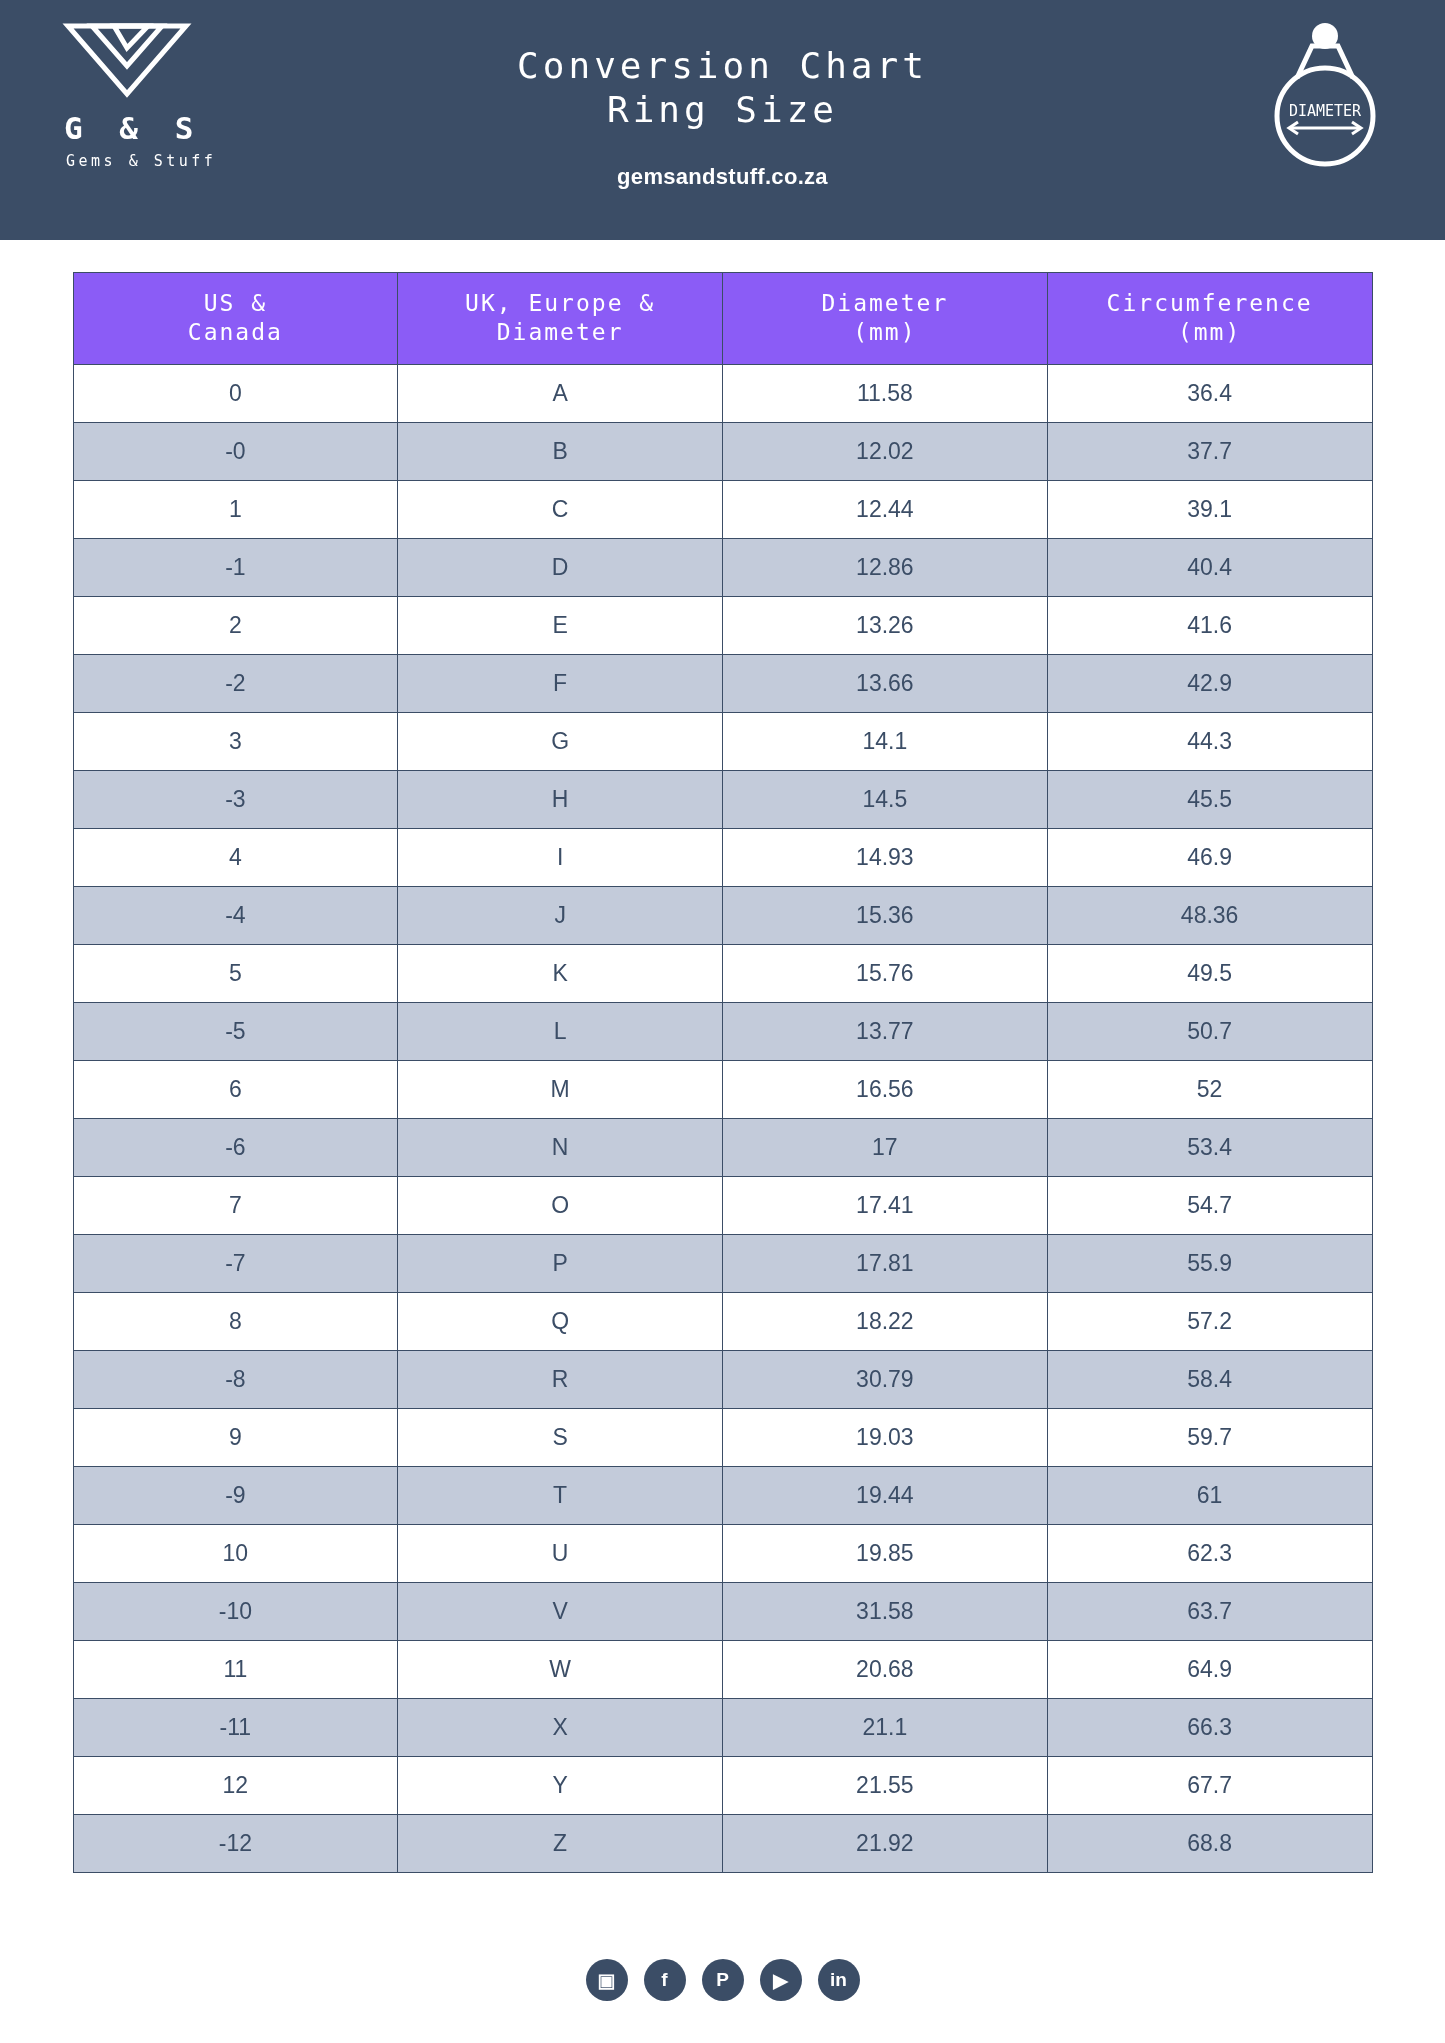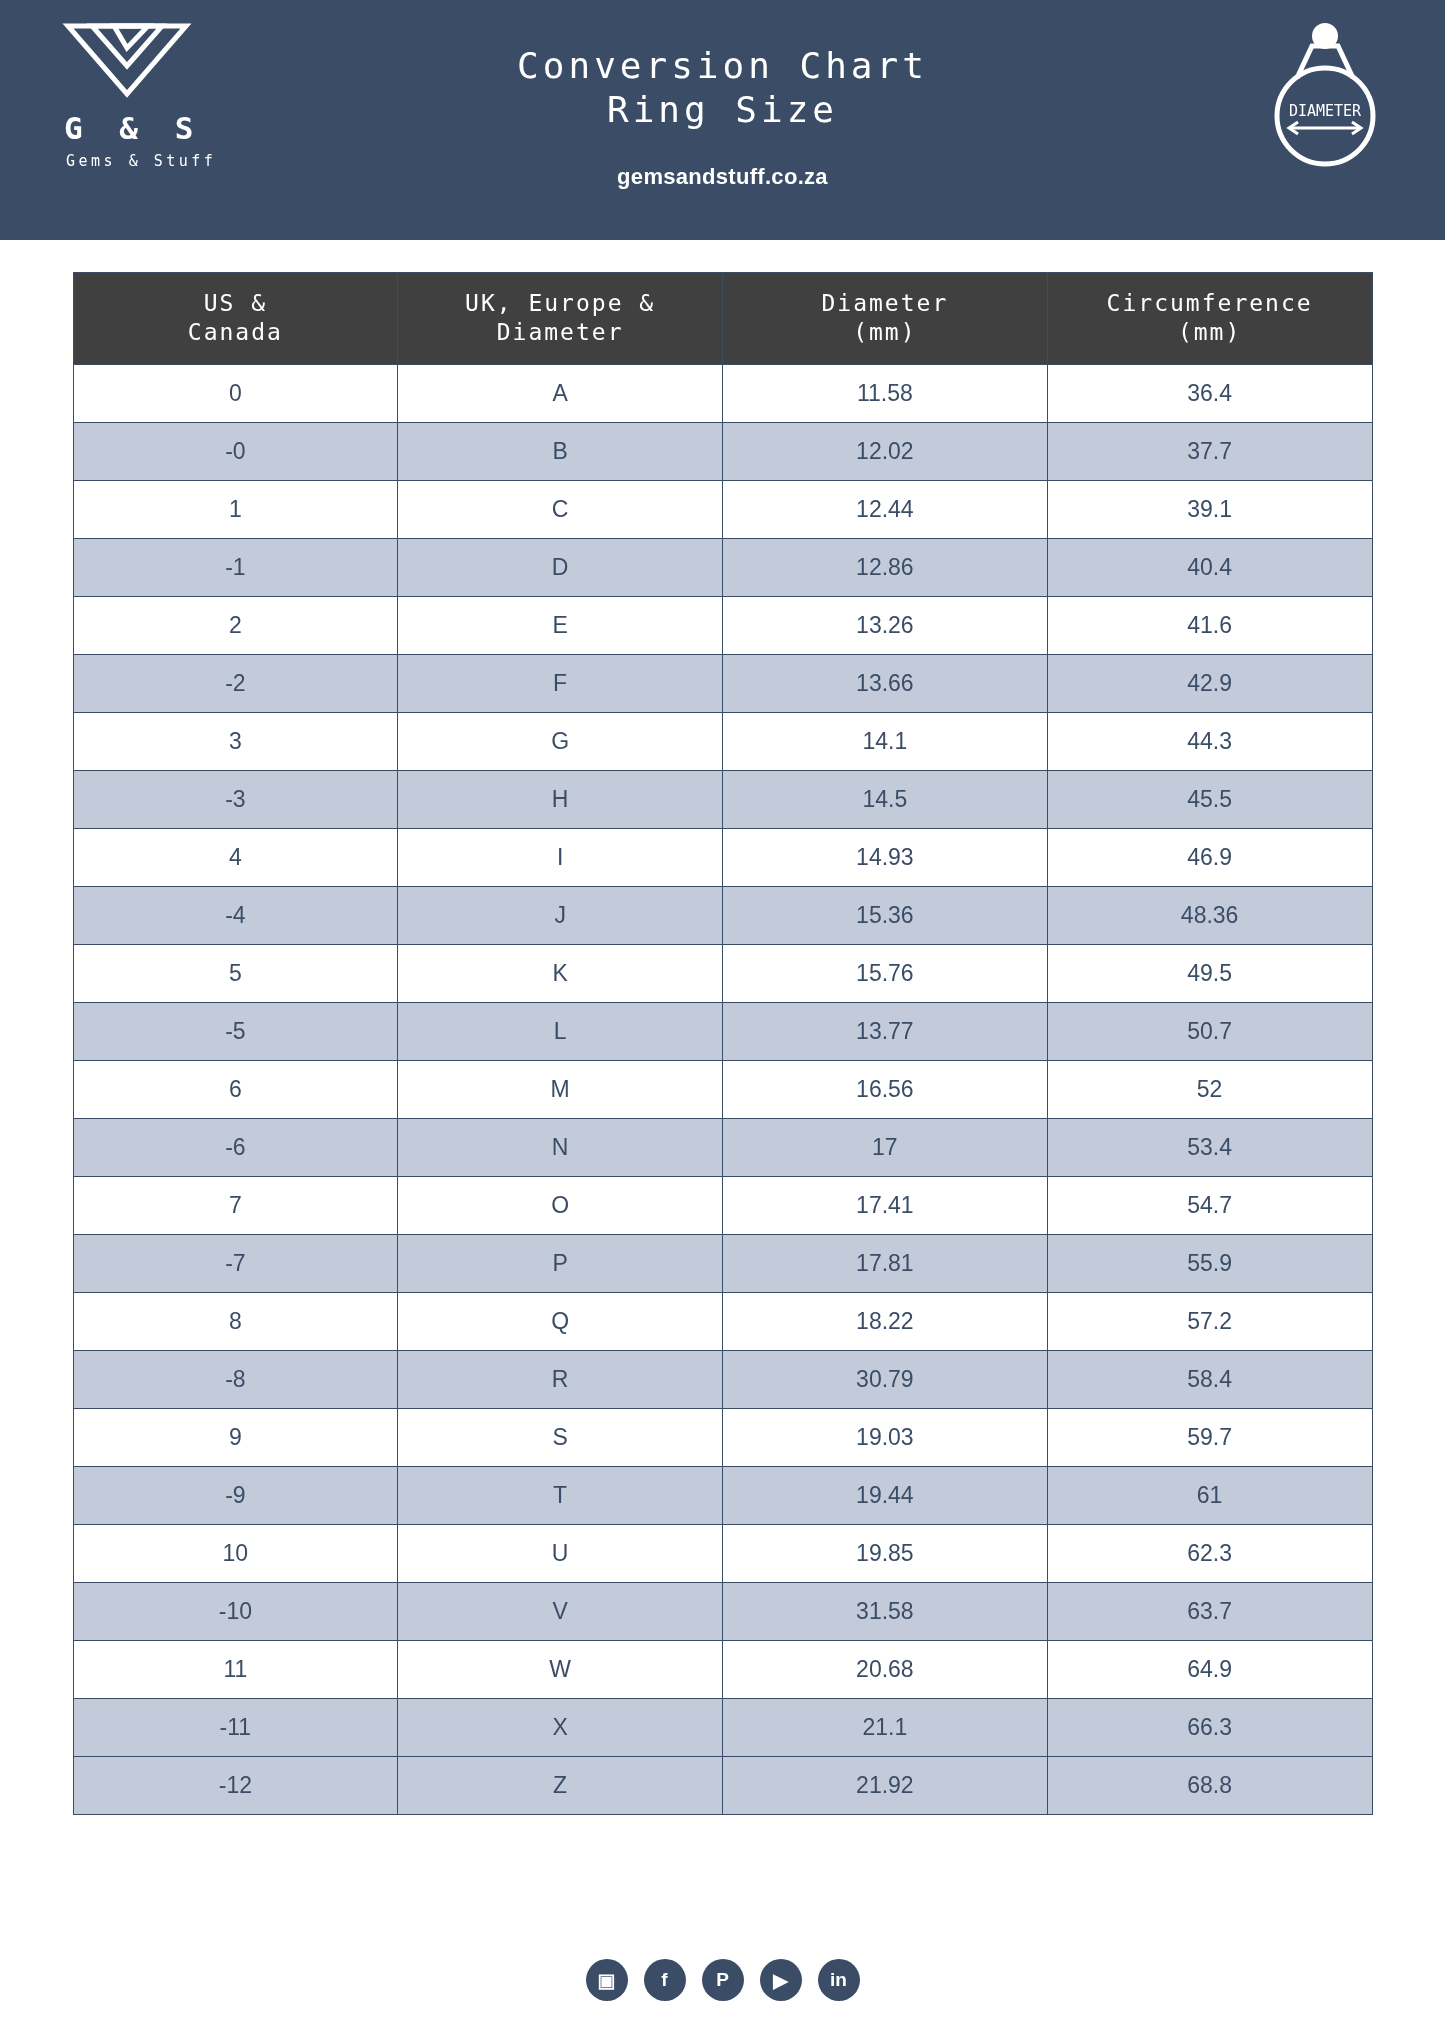--- a/index.html
+++ b/index.html
@@ -116,21 +116,21 @@
     margin: 32px auto 0 auto;
     width: 1300px;
     z-index: 5;
   }
   table {
     border-collapse: collapse;
     width: 1300px;
     table-layout: fixed;
   }
   thead th {
-    background: #404040;
+    background: #8b5cf6;
     color: #ffffff;
     font-size: 23px;
     letter-spacing: 2px;
     padding: 16px 4px;
     line-height: 1.28;
     border: 1px solid #3b4d66;
     font-weight: normal;
     font-family: "DejaVu Sans Mono", monospace;
     margin-left: 16px;
   }
@@ -377,20 +377,26 @@
             <td>W</td>
             <td>20.68</td>
             <td>64.9</td>
           </tr>
           <tr class="even">
             <td>-11</td>
             <td>X</td>
             <td>21.1</td>
             <td>66.3</td>
           </tr>
+          <tr class="odd">
+            <td>12</td>
+            <td>Y</td>
+            <td>21.55</td>
+            <td>67.7</td>
+          </tr>
           <tr class="even">
             <td>-12</td>
             <td>Z</td>
             <td>21.92</td>
             <td>68.8</td>
           </tr>
         </tbody>
     </table>
   </div>
 

